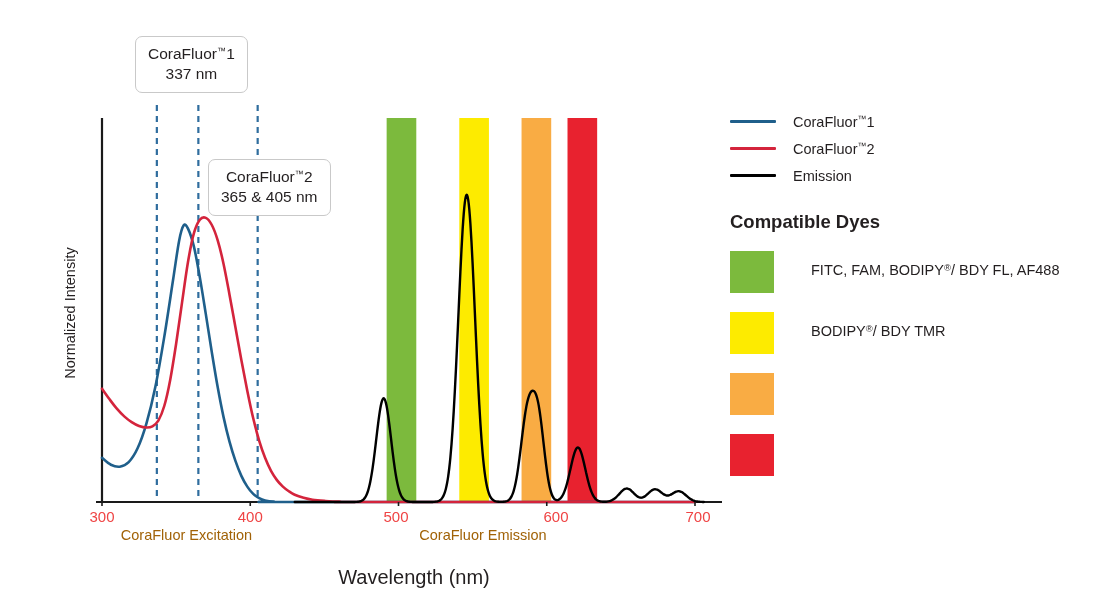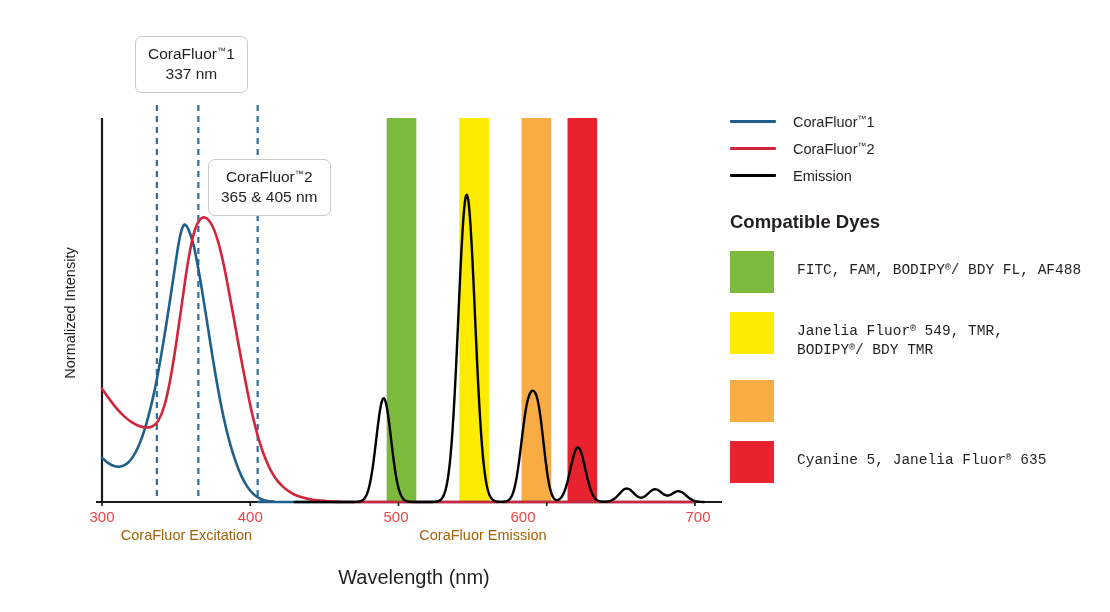--- a/index.html
+++ b/index.html
@@ -128,26 +128,25 @@
     display: flex;
     align-items: flex-start;
     margin-bottom: 19px;
   }
   .dye-swatch {
     width: 44px;
     height: 42px;
     flex: 0 0 44px;
   }
   .dye-text {
-    margin-left: 23px;
+    margin-left: 37px;
     font-size: 14.5px;
     line-height: 1.33;
     color: #231f20;
     padding-top: 10px;
-    font-family: Liberation Mono, monospace;
   }
   .dye-text .ln { display: block; }
   .dye-text sup.reg {
     font-size: 9.5px;
     vertical-align: 4px;
   }
 </style>
 </head>
 <body>
 
@@ -182,21 +181,21 @@
     <span class="ln"><span>CoraFluor</span><sup class="tm">™</sup><span>2</span></span>
     <span class="ln">365 &amp; 405 nm</span>
   </div>
 
   <div id="ylabel">Normalized Intensity</div>
 
   <div id="xtick-layer">
       <div class="axis-tick" style="left: 102px; top: 508px;">300</div>
       <div class="axis-tick" style="left: 250.25px; top: 508px;">400</div>
       <div class="axis-tick" style="left: 396px; top: 508px;">500</div>
-      <div class="axis-tick" style="left: 523px; top: 508px;">600</div>
+      <div class="axis-tick" style="left: 556px; top: 508px;">600</div>
       <div class="axis-tick" style="left: 686px; top: 508px; margin-left: 12px;">700</div>
     </div>
   <div id="region-layer">
       <div class="region-label" style="left: 186.502px; top: 527px;">CoraFluor Excitation</div>
       <div class="region-label" style="left: 483.002px; top: 527px; text-align: right;">CoraFluor Emission</div>
     </div>
 
   <div id="axis-title">Wavelength (nm)</div>
 
   <div id="right-panel">
@@ -218,29 +217,25 @@
     <div id="dyes-list">
         <div class="dye-row">
           <div class="dye-swatch" style="background: rgb(124, 186, 61);"></div>
           <div class="dye-text">
             <span class="ln"><span>FITC, FAM, BODIPY</span><sup class="reg">®</sup><span>/ BDY FL, AF488</span></span>
           </div>
         </div>
         <div class="dye-row">
           <div class="dye-swatch" style="background: rgb(253, 235, 0);"></div>
           <div class="dye-text">
-            <span class="ln"><span>Janelia Fluor</span><sup class="reg">®</sup><span> 549, TMR,</span></span>
             <span class="ln"><span>BODIPY</span><sup class="reg">®</sup><span>/ BDY TMR</span></span>
           </div>
         </div>
         <div class="dye-row">
           <div class="dye-swatch" style="background: rgb(249, 172, 68);"></div>
         </div>
         <div class="dye-row">
           <div class="dye-swatch" style="background: rgb(232, 34, 47);"></div>
-          <div class="dye-text">
-            <span class="ln"><span>Cyanine 5, Janelia Fluor</span><sup class="reg">®</sup><span> 635</span></span>
-          </div>
         </div>
       </div>
   </div>
 
 </div>
 
 </body></html>

